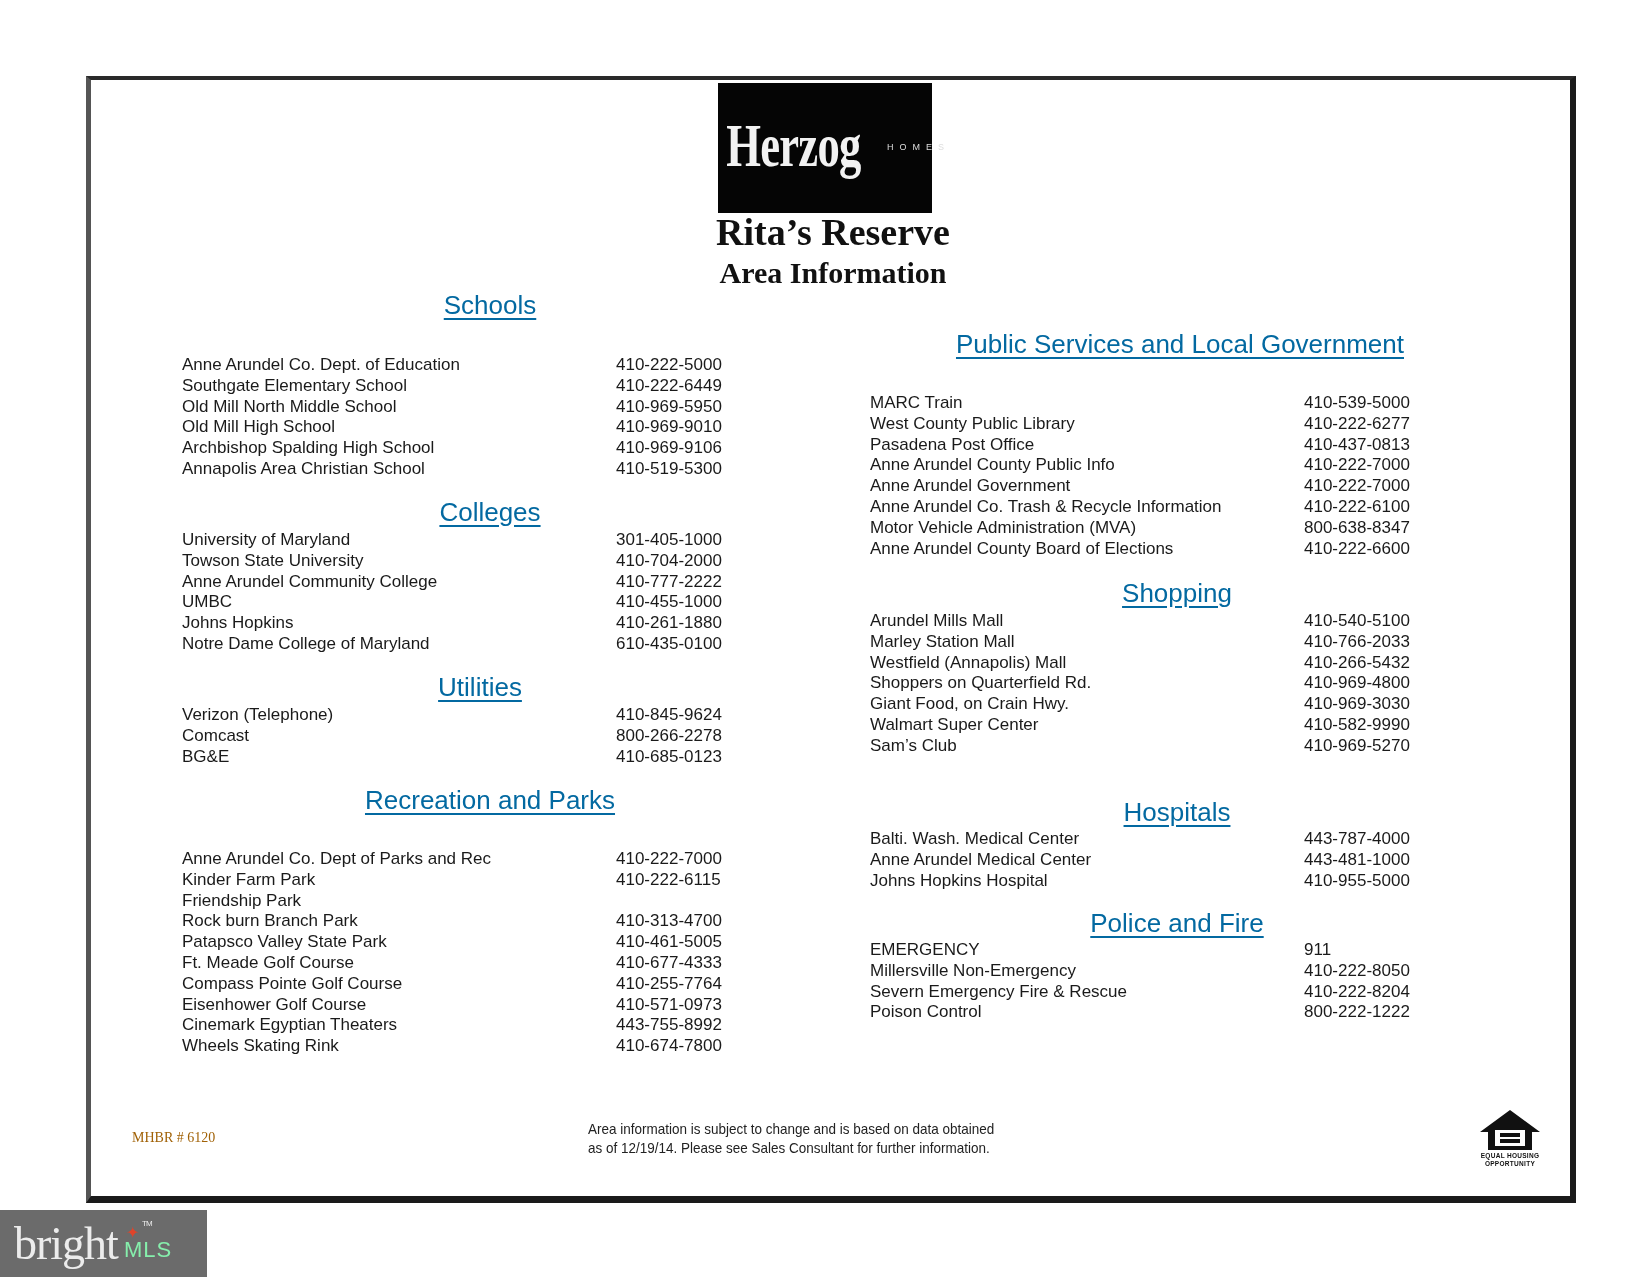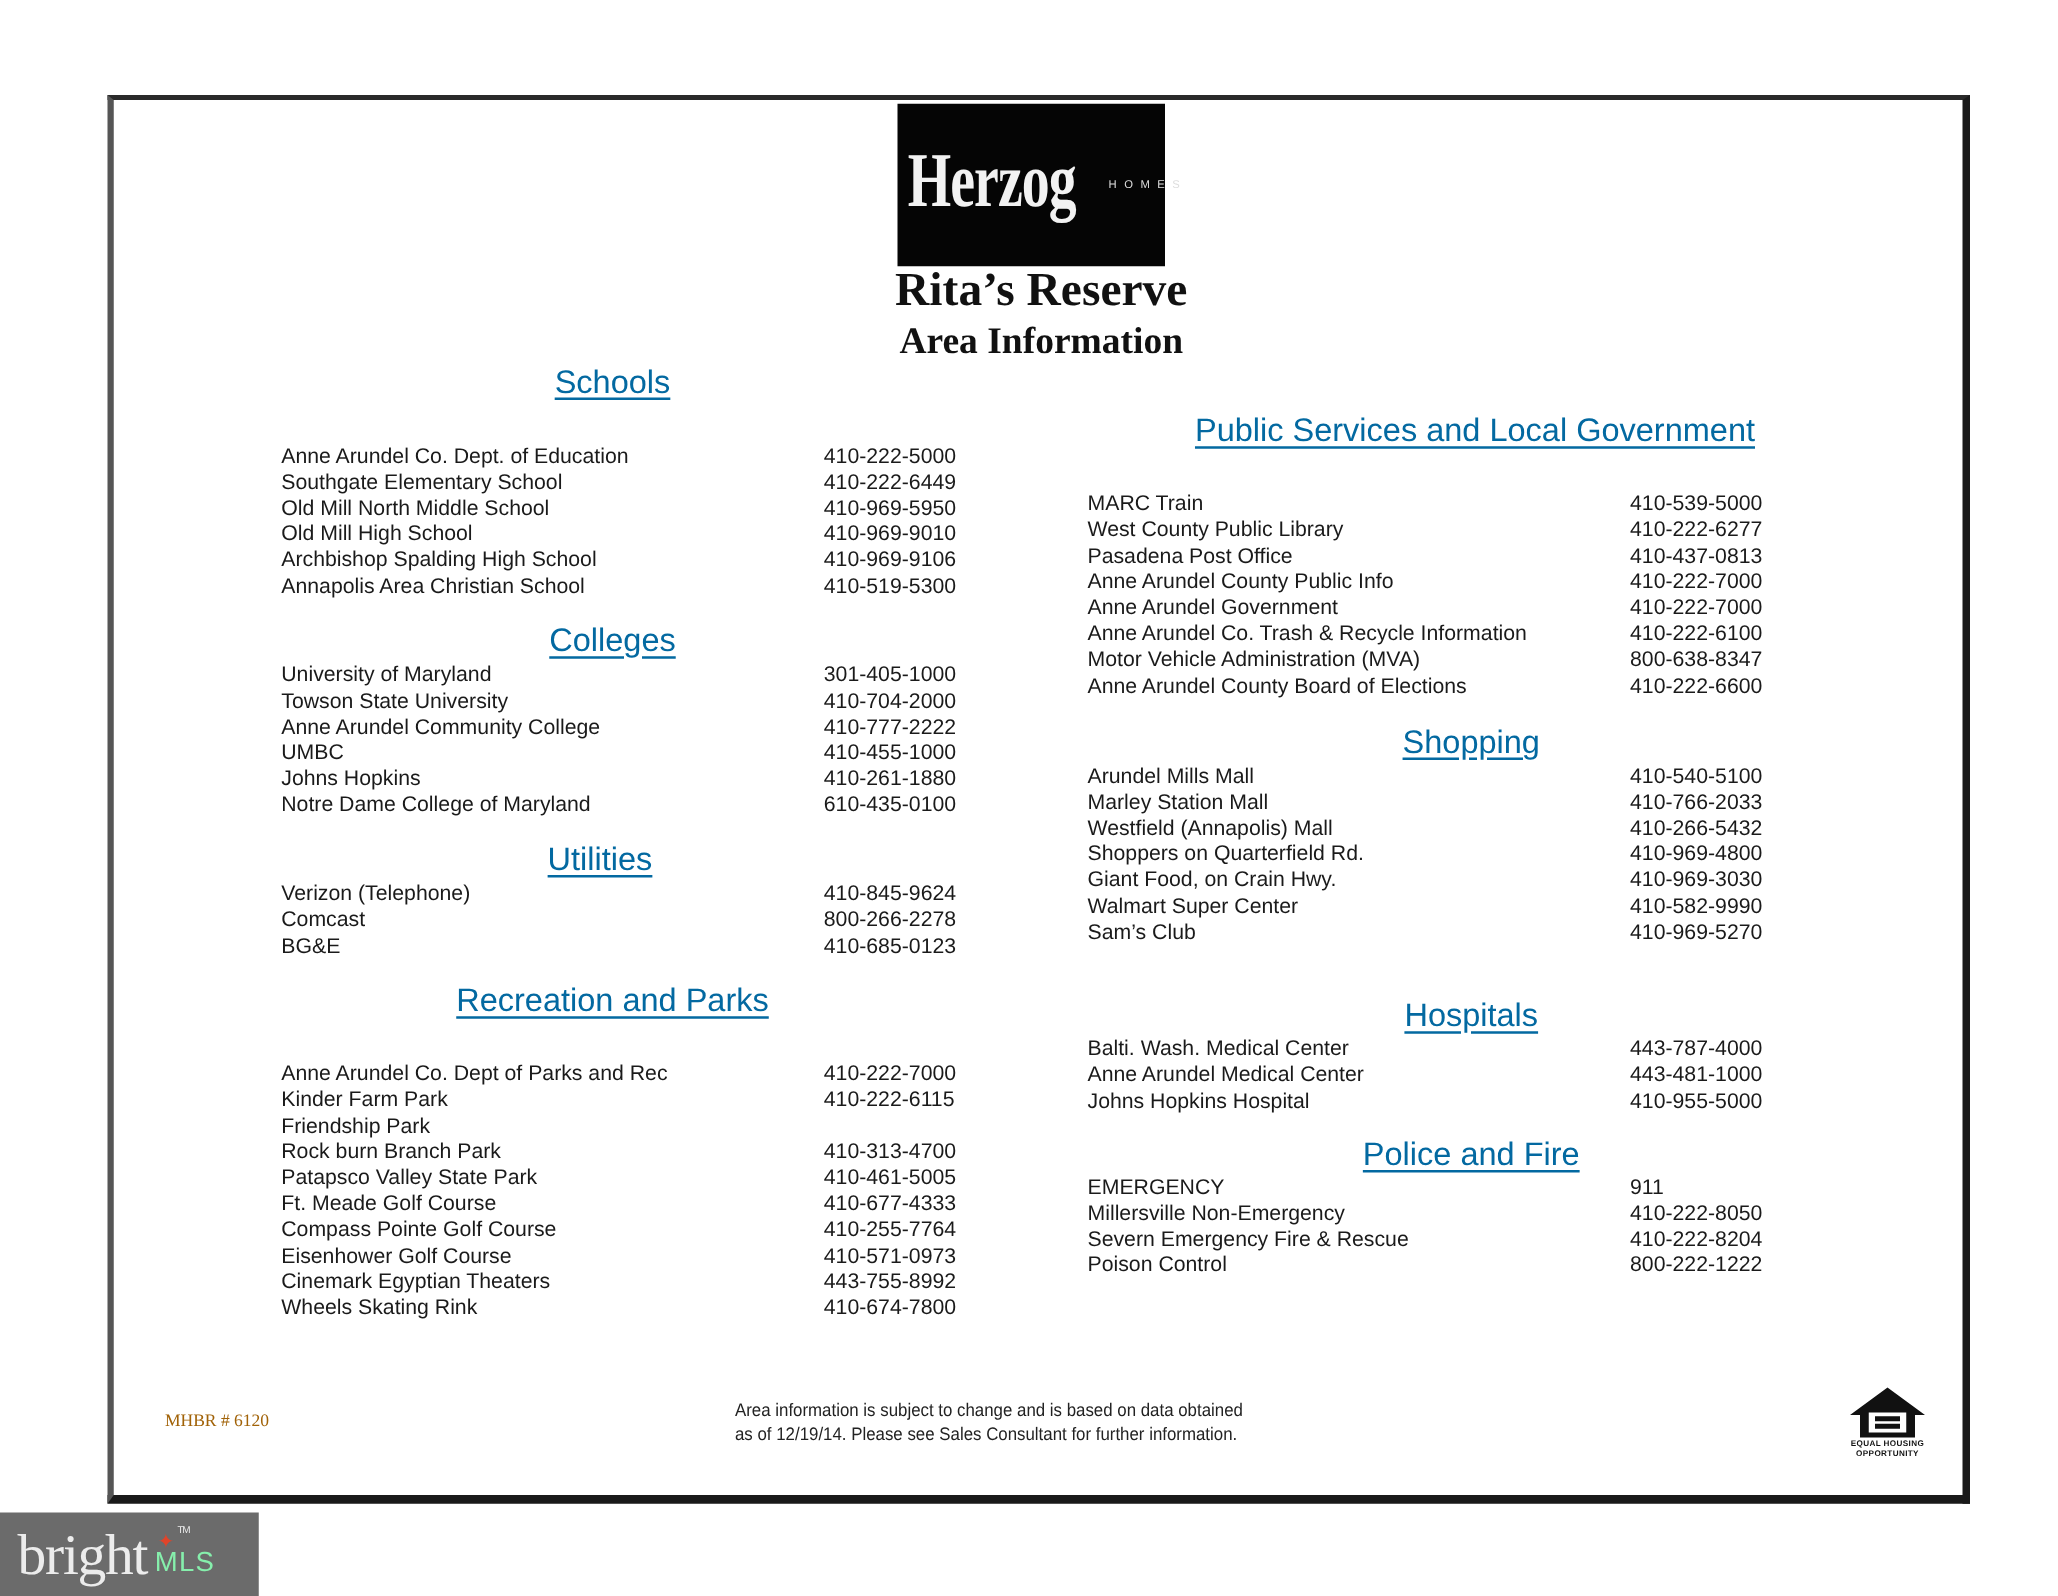--- a/index.html
+++ b/index.html
@@ -37,21 +37,21 @@
   .section-heading {
     position: absolute; font-family: Liberation Sans, sans-serif; font-size: 26px;
     text-decoration: underline; text-underline-offset: 4px; text-align: center;
     color: #0369a1; white-space: nowrap;
   }
   .list { position: absolute; }
   .row {
     display: flex; height: 20.8px; font-size: 17px; line-height: 20.8px;
     color: #1a1a1a; white-space: nowrap;
   }
-  .left-col .row .name { width: 434px; margin-left: 43px; }
+  .left-col .row .name { width: 434px; }
   .right-col .row .name { width: 434px; }
   .footer-code {
     position: absolute; left: 132px; top: 1130px; font-family: "Liberation Serif", serif;
     font-size: 14px; color: #a16207;
   }
   .footer-note {
     position: absolute; left: 588px; top: 1120px; font-size: 14.5px; line-height: 19px;
     color: #222; transform: scaleX(0.93); transform-origin: left top; white-space: nowrap;
   }
   .eho {

